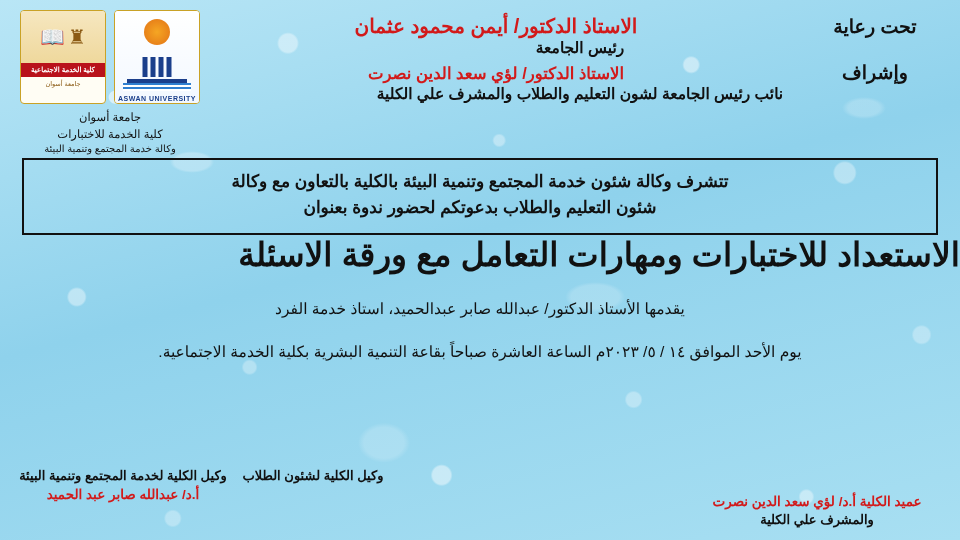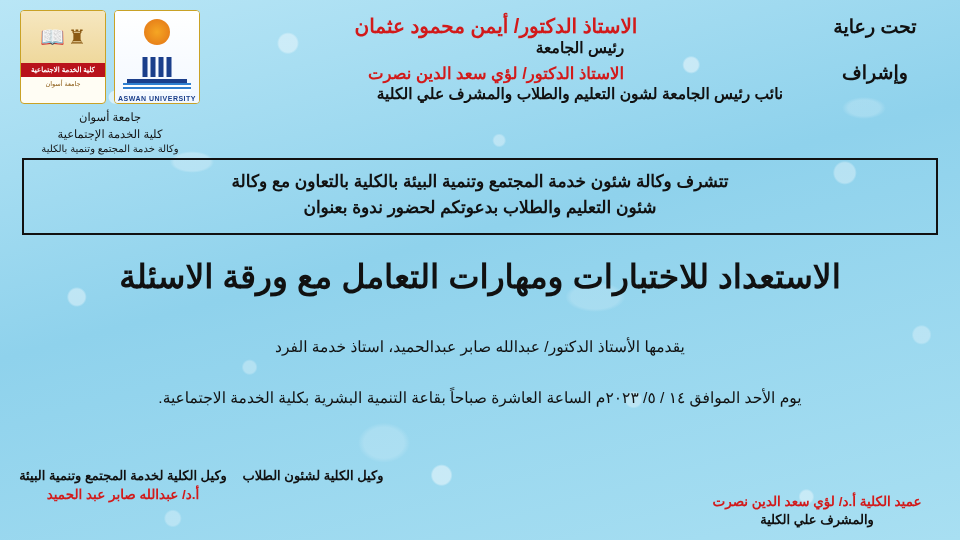--- a/index.html
+++ b/index.html
@@ -196,37 +196,36 @@
   }
   .invite-line {
     font-size: 17px;
     font-weight: bold;
     color: #111;
     line-height: 1.55;
   }
 
   
   .main-title {
-    margin-top: 22px;
-    text-align: center;
+    text-align: right;
     font-size: 33px;
     font-weight: bold;
     color: #111;
     letter-spacing: 0;
   }
 
   
   .presenter {
-    margin-top: 42px;
+    margin-top: 26px;
     text-align: center;
     font-size: 15.5px;
     color: #111;
   }
   .datetime {
-    margin-top: 33px;
+    margin-top: 25px;
     text-align: center;
     font-size: 15.5px;
     color: #111;
   }
 
   
   .footer {
     position: absolute;
     bottom: 10px;
     left: 0; right: 0;
@@ -297,22 +296,22 @@
                 <i></i>
               </div>
             <div class="uni-base"></div>
             <div class="uni-water"></div>
             <div class="uni-name">ASWAN UNIVERSITY</div>
           </div>
 
         </div>
         <div class="logo-caption">
           <div>جامعة أسوان</div>
-          <div>كلية الخدمة الإجتماعية</div>
-          <div class="small">وكالة خدمة المجتمع وتنمية بالكلية</div>
+          <div>كلية الخدمة للاختبارات</div>
+          <div class="small">وكالة خدمة المجتمع وتنمية البيئة</div>
         </div>
       </div>
 
     </div>
 
     <div class="invite-box">
       <div class="invite-line">تتشرف وكالة شئون خدمة المجتمع وتنمية البيئة بالكلية بالتعاون مع وكالة</div>
       <div class="invite-line">شئون التعليم والطلاب بدعوتكم لحضور ندوة بعنوان</div>
     </div>
 

